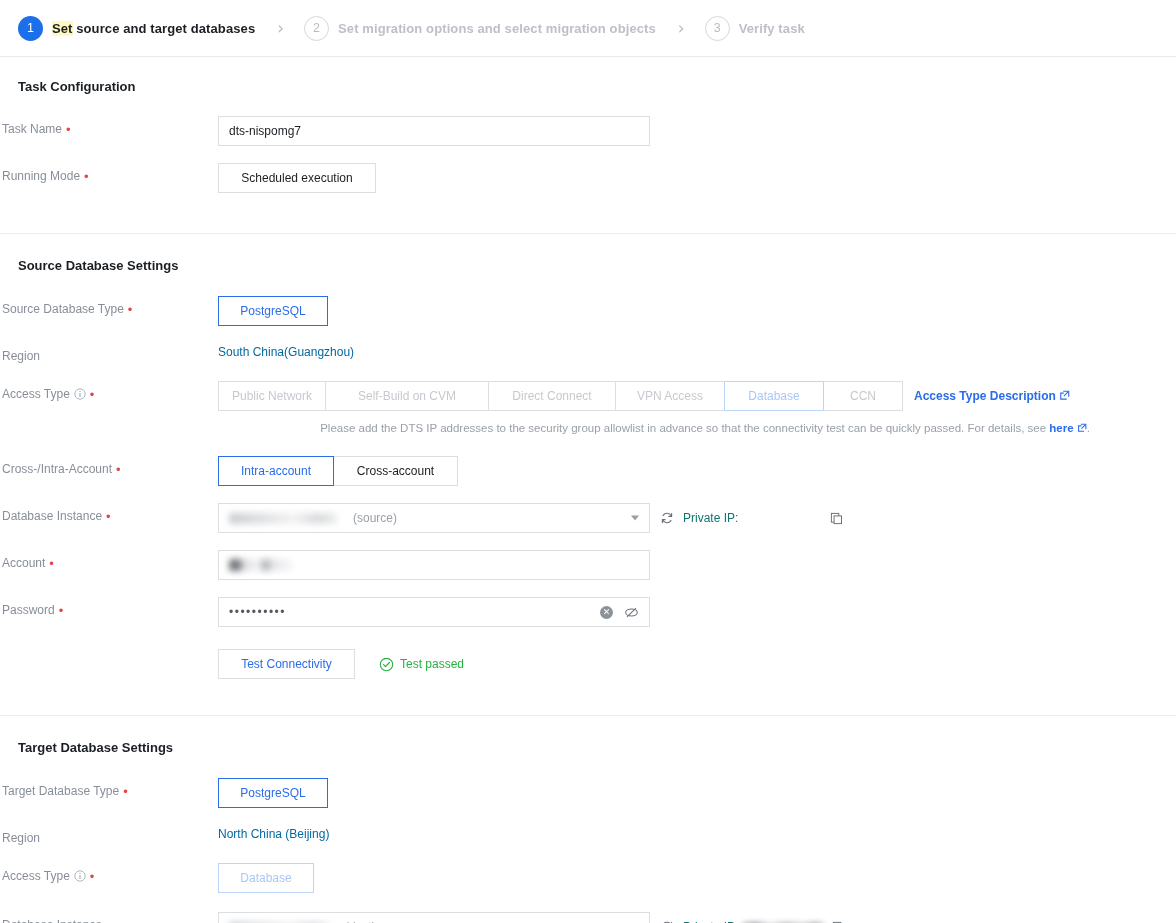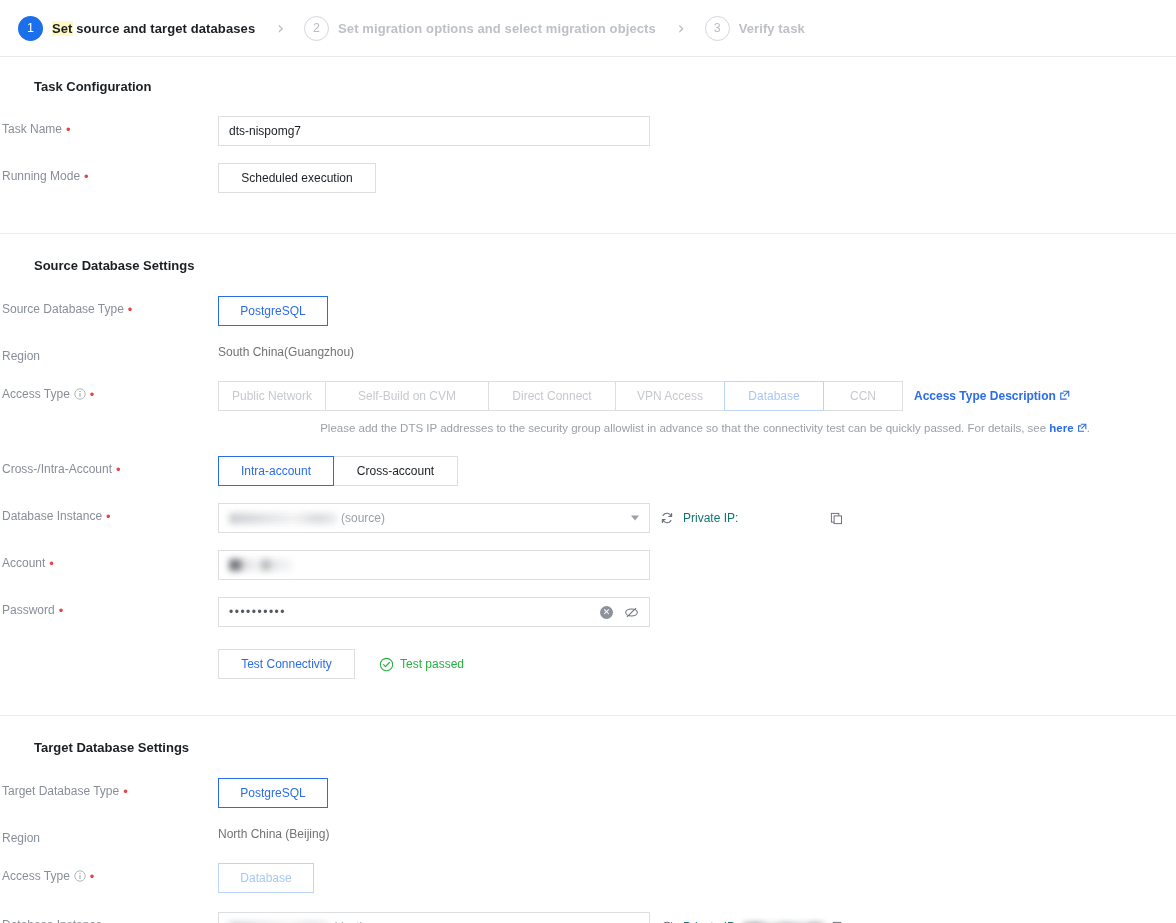--- a/index.html
+++ b/index.html
@@ -35,21 +35,21 @@
   .step-label.inactive{ color:#bdc0c6; font-weight:700; }
   .sel-hl{ background:#fef9c3; }
   .step-sep{
     color:#b9bcc2; font-size:17px; margin:0 20px 0 22px;
     font-family:"DejaVu Sans", sans-serif;
   }
 
   
   .section-title{
     font-size:13px; font-weight:700; color:#1b1f23;
-    padding-left:34px;
+    padding-left:18px;
   }
   .divider{
     height:1px; background:#ececec; margin:0;
   }
   .row{ display:flex; align-items:flex-start; padding-left:2px;text-align:center; }
   .row-label{
     width:216px; flex:0 0 216px;
     font-size:12px; color:#888e99;
     padding-top:6px;
     display:flex; align-items:center; gap:4px;
@@ -84,21 +84,21 @@
   .seg.disabled{ color:#c6c9ce; background:#fff; }
   .seg.disabled.on{ color:#a9c7f5; border-color:#bcd5fa; }
 
   .single-btn{
     height:30px; border:1px solid #2b6cea; color:#2b6cea;
     display:flex; align-items:center; justify-content:center;
     padding:0 18px; font-size:12px; background:#fff;
   }
   .single-btn.soft{ border-color:#bcd5fa; color:#a9c7f5; }
 
-  .plain-value{ font-size:12px; color:#737373; padding-top:2px; }
+  .plain-value{ font-size:12px; color:#0369a1; padding-top:2px; }
 
   .hint{
     font-size:11.5px; color:#9aa0a8; padding-left:18px;text-align:center;
   }
   .hint a{ color:#2b6cea; text-decoration:none; }
   .link{ color:#2b6cea; text-decoration:none; font-size:12px; font-weight:700; }
   .ext{ display:inline-block; vertical-align:-1px; margin-left:3px; }
 
   
   .select{
@@ -122,21 +122,21 @@
     opacity:.95;
   }
   .blur.acct{
     background:linear-gradient(90deg,#6f7278 0 16%,#d9dadd 22%,#f4f4f5 46%,#a8abb0 56%,#e6e7e9 70%,#f7f7f8);
     height:12px; filter:blur(3px);
   }
   .blur.ip{
     background:linear-gradient(90deg,#cfd0d3,#9a9da2 16%,#e8e9ea 34%,#b5b8bc 52%,#dddee0 72%,#a7aaae 88%,#eceded);
     height:11px; filter:blur(2.6px);
   }
-  .muted-sfx{ color:#9aa0a8; font-size:12px; margin-left:4px; }
+  .muted-sfx{ color:#9aa0a8; font-size:12px; margin-left:16px; }
 
   .side-tools{ display:flex; align-items:center; margin-left:10px; gap:9px; }
   .ip-label{ font-size:12px; color:#0f766e; white-space:nowrap; }
 
   .clear-btn{
     width:13px;height:13px;border-radius:50%;background:#8d9299;
     display:inline-flex;align-items:center;justify-content:center;
     color:#fff;font-size:9px;line-height:1;font-family:"DejaVu Sans",sans-serif;
   }
 

